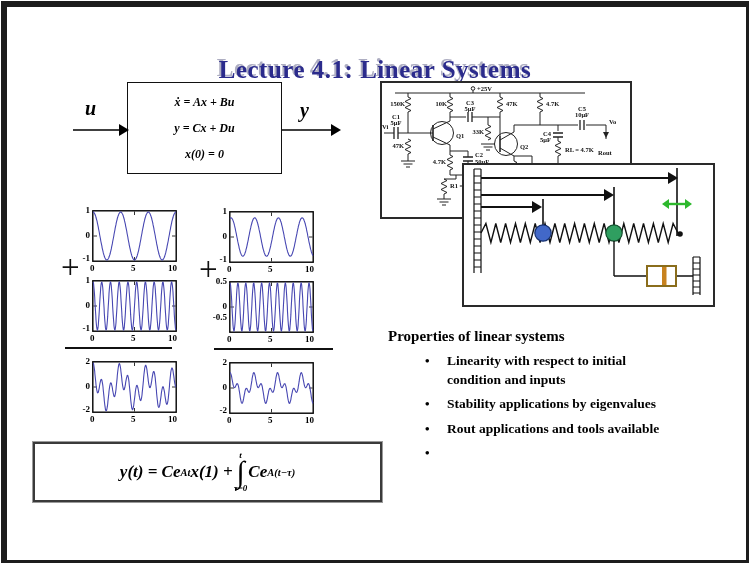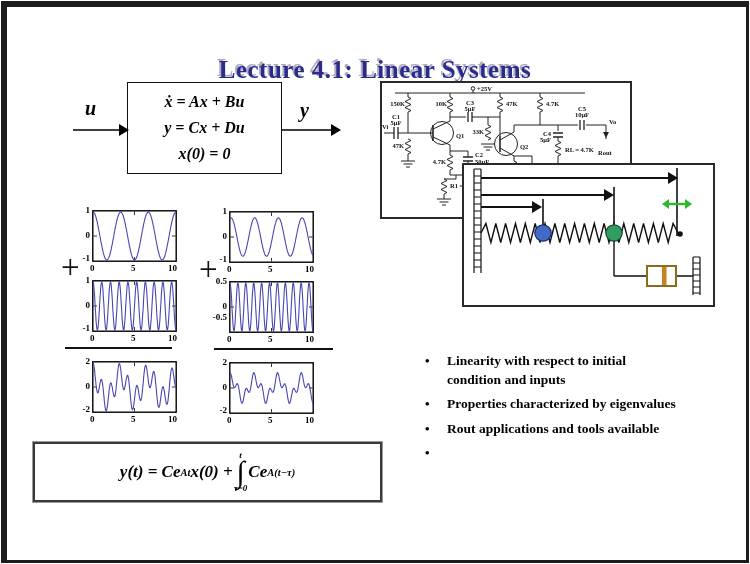--- a/index.html
+++ b/index.html
@@ -6,21 +6,21 @@
   .slide{position:relative;width:750px;height:564px;background:#fff;overflow:hidden;
          font-family:"Liberation Serif","DejaVu Serif",serif;}
   .frame{position:absolute;inset:1px;border:solid #1d1d1d;border-width:6px 3px 3px 6px;
          pointer-events:none;z-index:60;}
   .title{position:absolute;top:16px;left:0;width:100%;text-align:center;
          font-size:25px;font-weight:bold;color:#2b2b8c;letter-spacing:.5px;
          text-shadow:-2px -2px 0 #aeaec2;margin-top:40px;}
   
   .ssbox{position:absolute;left:127px;top:82px;width:153px;height:90px;border:1.6px solid #111;
          display:flex;flex-direction:column;justify-content:center;align-items:center;
-         font-size:16px;font-weight:bold;font-style:italic;line-height:26px;background:#fff;}
+         font-size:12px;font-weight:bold;font-style:italic;line-height:26px;background:#fff;}
   .io-label{position:absolute;font-size:20px;font-weight:bold;font-style:italic;color:#000;}
   .arrow-svg{position:absolute;overflow:visible;}
   
   .plot{position:absolute;width:85px;height:52px;}
   .plot .yl{position:absolute;width:17px;left:-19px;text-align:right;font-size:9px;font-weight:bold;line-height:9px;}
   .plot .xl{position:absolute;top:54px;font-size:9px;font-weight:bold;line-height:9px;}
   .plus{position:absolute;font-size:33px;font-weight:400;color:#111;line-height:30px;}
   .sumline{position:absolute;border-top:2px solid #111;height:0;}
   
   .formula-box{position:absolute;left:33px;top:442px;width:345px;height:56px;border:2px solid #3a3a3a;
@@ -233,38 +233,39 @@
       <path d="M152,78 V113 M152,113 H185 M214,113 H231" stroke="#111" stroke-width="1.4" fill="none"></path>
       <rect x="185" y="103" width="29" height="20" fill="#fff" stroke-width="2" stroke="#8a6d1c"></rect>
       <rect x="200" y="104" width="4.5" height="18" fill="#c8821e"></rect>
     </g>
     <path id="ladder-right" stroke="#111" stroke-width="1.2" fill="none" d="M231,94 V132 M238,94 V132 M231,94 H238 M231,100 H238 M231,106 H238 M231,112 H238 M231,118 H238 M231,124 H238 M231,130 H238"></path>
   </svg>
 
   <div class="formula-box">
     <span>y(t) = Ce</span>
       <sup>At</sup>
-      <span>x(0) + </span>
+      <span>x(1) + </span>
     <span class="int-stack">
       <span class="lim">t</span>
       <span class="glyph">∫</span>
       <span class="lim">τ=0</span>
     </span>
     <span>Ce</span>
       <sup>A(t−τ)</sup>
   </div>
 
+  <div class="props-head">Properties of linear systems</div>
   <ul class="props-list" id="props-list">
       <li>
         <span class="dot">•</span>
         <span>Linearity with respect to initial<br>condition and inputs</span>
       </li>
       <li>
         <span class="dot">•</span>
-        <span>Properties characterized by eigenvalues</span>
+        <span>Stability applications by eigenvalues</span>
       </li>
       <li>
         <span class="dot">•</span>
         <span>Rout applications and tools available</span>
       </li>
       <li>
         <span class="dot">•</span>
       </li>
     </ul>
 </div>

